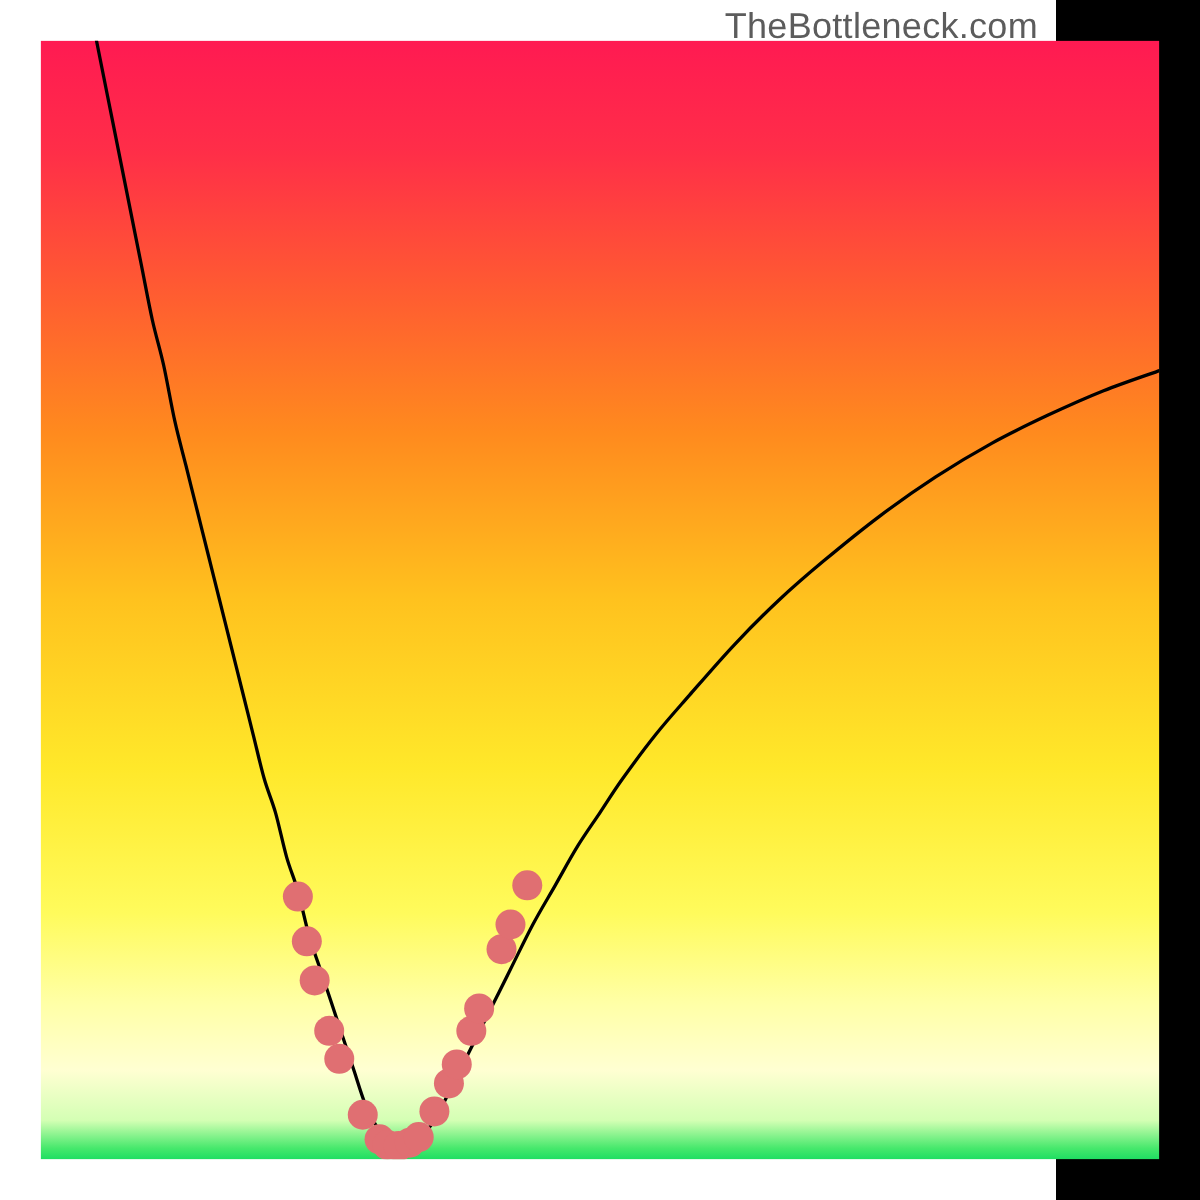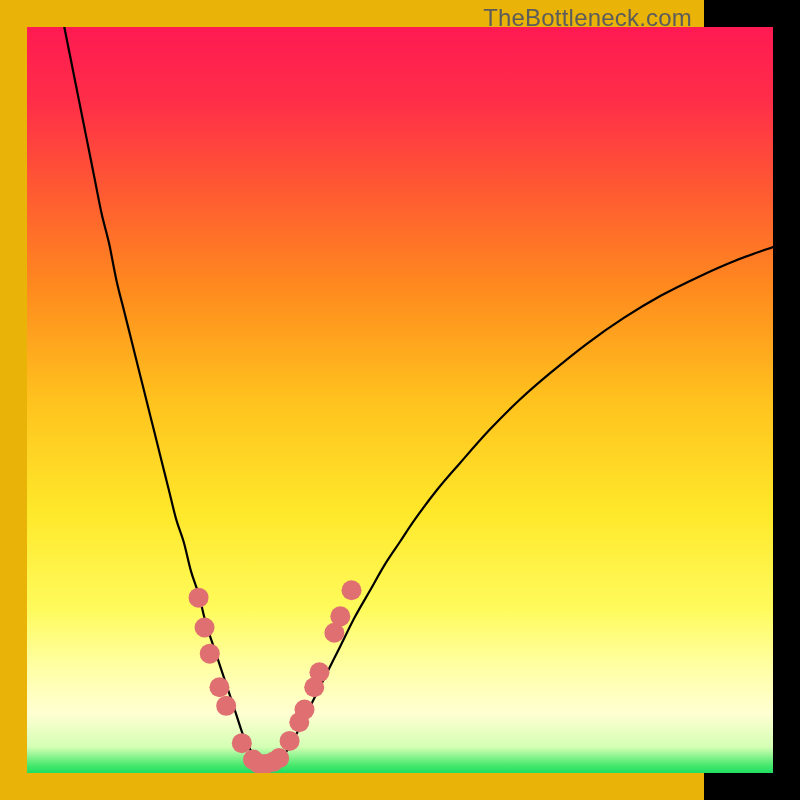--- a/index.html
+++ b/index.html
@@ -10,21 +10,21 @@
     background: #000;
     overflow: hidden;
     font-family: Arial, Helvetica, sans-serif;
   }
   .frame {
     position: absolute;
     left: 0;
     top: 0;
     width: 704px;
     height: 800px;
-    background: #eab308;
+    background: #ffffff;
   }
   .plot {
     position: absolute;
     left: 27px;
     top: 27px;
     width: 746px;
     height: 746px;
     overflow: hidden;
   }
   .watermark {

